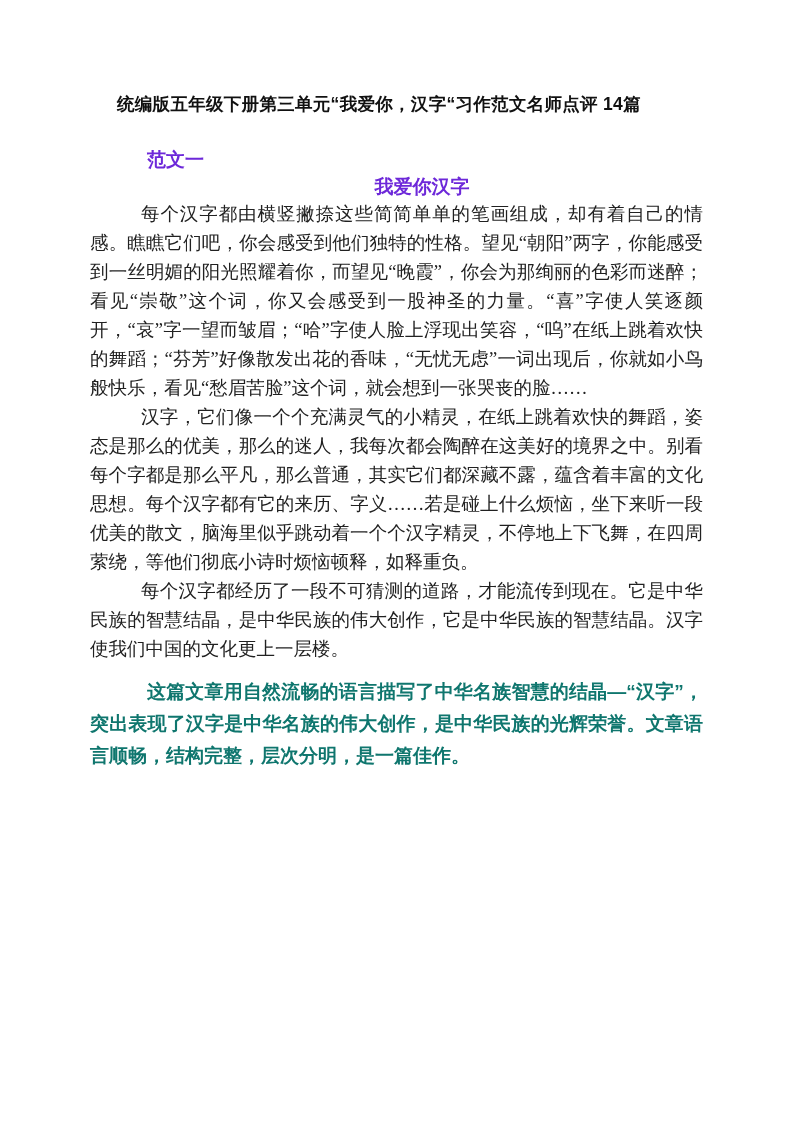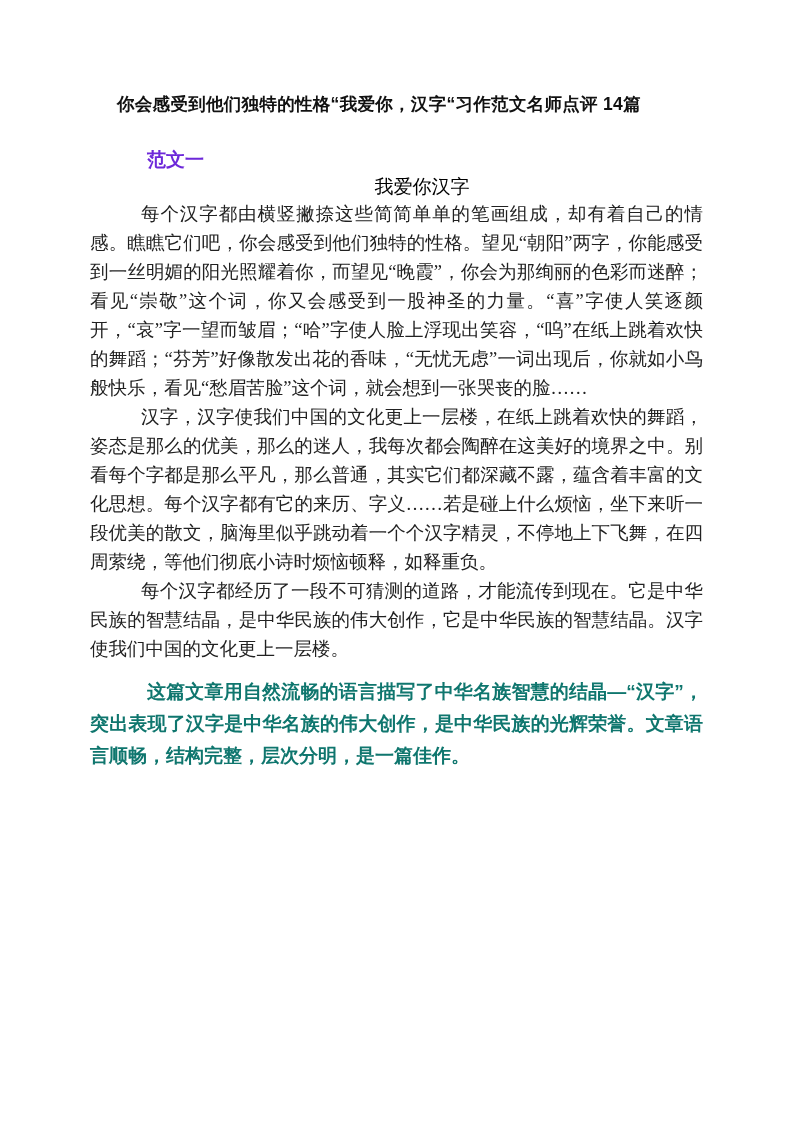--- a/index.html
+++ b/index.html
@@ -32,26 +32,26 @@
     font-family: "Liberation Sans", sans-serif;
     font-weight: bold;
     font-size: 19px;
     line-height: 27px;
     text-indent: 57px;
     color: #6d28d9;
   }
   .essay-title {
     margin: 0;
     font-family: "Liberation Sans", sans-serif;
-    font-weight: normal;
+    font-weight: bold;
     font-size: 19px;
     line-height: 27px;
     text-align: center;
     text-indent: 51px; 
-    color: #000000;
+    color: #6d28d9;
   }
   .body-para {
     margin: 0;
     font-family: "Liberation Serif", serif;
     font-size: 18.5px;
     line-height: 29px;
     text-align: justify;
     text-justify: inter-character;
     text-indent: 51px;
     color: #212121;
@@ -64,29 +64,29 @@
     line-height: 32px;
     text-align: justify;
     text-justify: inter-character;
     text-indent: 57px;
   }
 </style>
 </head>
 <body>
 
 <div class="page">
-  <h1 class="doc-title">你会感受到他们独特的性格“我爱你，汉字“习作范文名师点评 14篇</h1>
+  <h1 class="doc-title">统编版五年级下册第三单元“我爱你，汉字“习作范文名师点评 14篇</h1>
 
   <p class="section-label">范文一</p>
 
   <h2 class="essay-title">我爱你汉字</h2>
 
 
   <p class="body-para">每个汉字都由横竖撇捺这些简简单单的笔画组成，却有着自己的情感。瞧瞧它们吧，你会感受到他们独特的性格。望见“朝阳”两字，你能感受到一丝明媚的阳光照耀着你，而望见“晚霞”，你会为那绚丽的色彩而迷醉；看见“崇敬”这个词，你又会感受到一股神圣的力量。“喜”字使人笑逐颜开，“哀”字一望而皱眉；“哈”字使人脸上浮现出笑容，“呜”在纸上跳着欢快的舞蹈；“芬芳”好像散发出花的香味，“无忧无虑”一词出现后，你就如小鸟般快乐，看见“愁眉苦脸”这个词，就会想到一张哭丧的脸……</p>
 
 
-  <p class="body-para">汉字，汉字使我们中国的文化更上一层楼，在纸上跳着欢快的舞蹈，姿态是那么的优美，那么的迷人，我每次都会陶醉在这美好的境界之中。别看每个字都是那么平凡，那么普通，其实它们都深藏不露，蕴含着丰富的文化思想。每个汉字都有它的来历、字义……若是碰上什么烦恼，坐下来听一段优美的散文，脑海里似乎跳动着一个个汉字精灵，不停地上下飞舞，在四周萦绕，等他们彻底小诗时烦恼顿释，如释重负。</p>
+  <p class="body-para">汉字，它们像一个个充满灵气的小精灵，在纸上跳着欢快的舞蹈，姿态是那么的优美，那么的迷人，我每次都会陶醉在这美好的境界之中。别看每个字都是那么平凡，那么普通，其实它们都深藏不露，蕴含着丰富的文化思想。每个汉字都有它的来历、字义……若是碰上什么烦恼，坐下来听一段优美的散文，脑海里似乎跳动着一个个汉字精灵，不停地上下飞舞，在四周萦绕，等他们彻底小诗时烦恼顿释，如释重负。</p>
 
   <p class="body-para">每个汉字都经历了一段不可猜测的道路，才能流传到现在。它是中华民族的智慧结晶，是中华民族的伟大创作，它是中华民族的智慧结晶。汉字使我们中国的文化更上一层楼。</p>
 
 
   <p class="comment" style="color: #0f766e;">这篇文章用自然流畅的语言描写了中华名族智慧的结晶—“汉字”，突出表现了汉字是中华名族的伟大创作，是中华民族的光辉荣誉。文章语言顺畅，结构完整，层次分明，是一篇佳作。</p>
 </div>
 
 </body></html>

